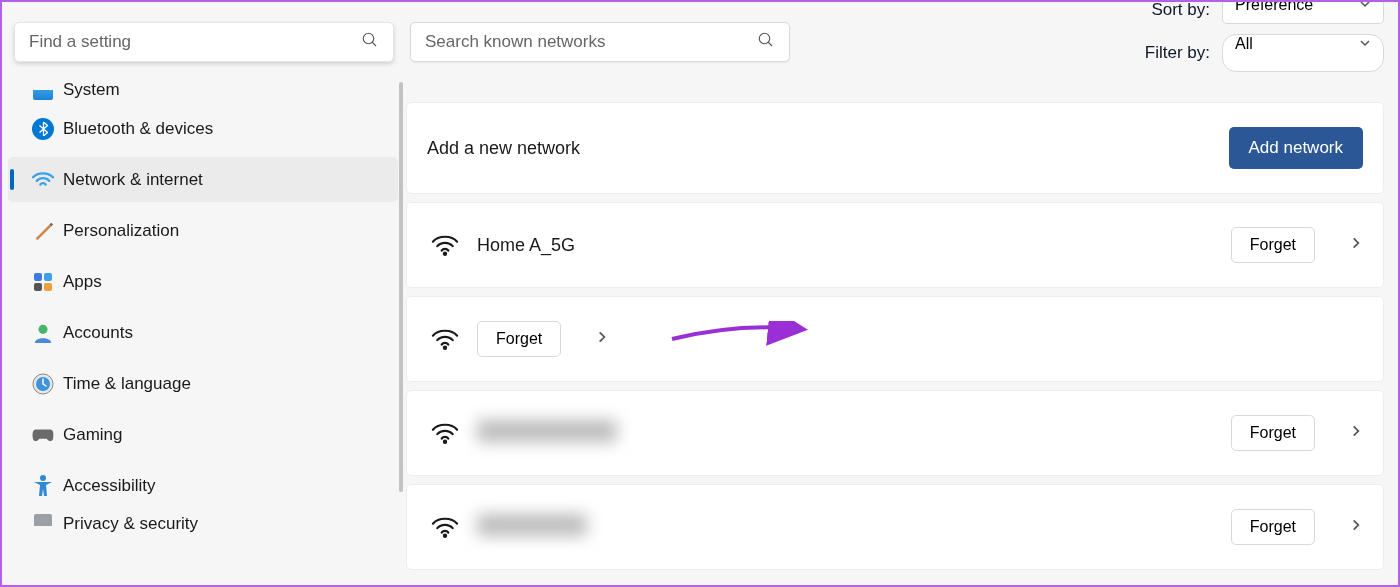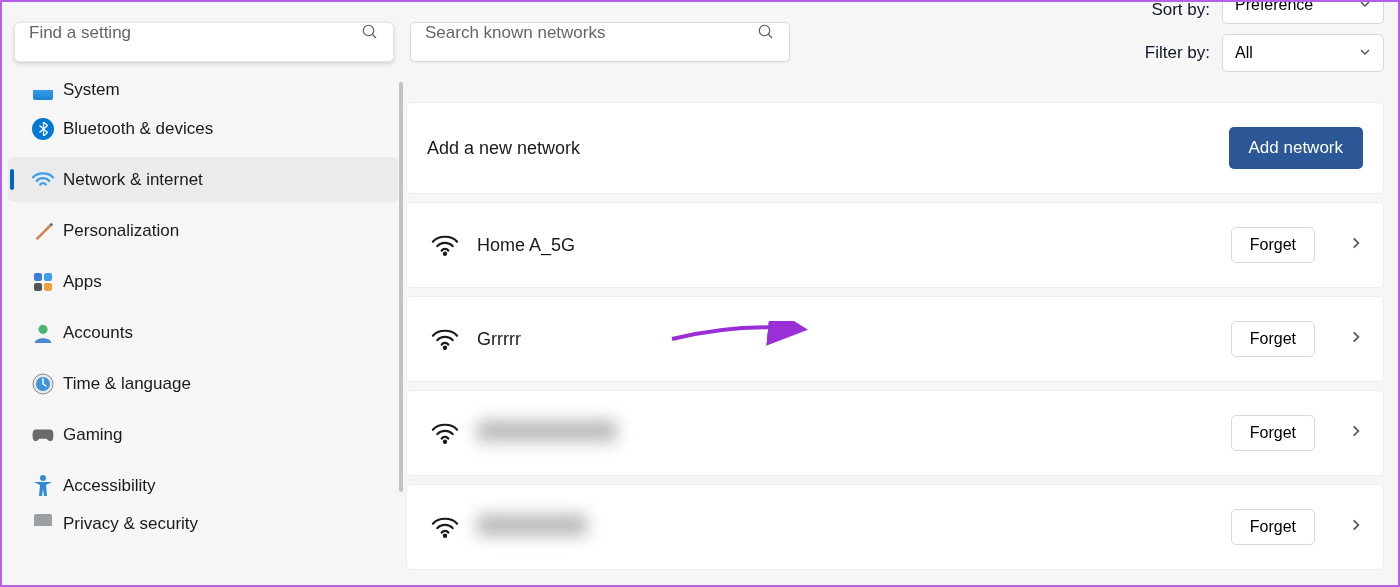--- a/index.html
+++ b/index.html
@@ -24,21 +24,21 @@
       position: relative;
     }
     .main {
       flex: 1;
       padding-right: 14px;
       position: relative;
     }
     .search-box {
       position: relative;
       display: flex;
-      align-items: flex-start;
+      align-items: center;
       background: #fff;
       border: 1px solid #d9d9d9;
       border-radius: 5px;
       height: 40px;
       padding: 0 14px;
     }
     .search-input {
       flex: 1;
       border: none;
       outline: none;
@@ -145,27 +145,26 @@
       display: flex;
       align-items: center;
       gap: 12px;
     }
     .filter-label {
       font-size: 17px;
       color: #0f172a;
     }
     .dropdown {
       display: flex;
-      align-items: center;
       justify-content: space-between;
       width: 162px;
       height: 38px;
       background: #fff;
       border: 1px solid #d9d9d9;
-      border-radius: 5px;
+      border-radius: 14px;
       padding: 0 12px;
       font-size: 16px;
       cursor: pointer;
     }
     .dropdown.cut {
       height: 28px;
       border-top: none;
       border-radius: 0 0 5px 5px;
       padding-top: 0;
       align-items: flex-start;
@@ -416,21 +415,20 @@
 
     <div class="card">
       <span class="wifi-icon">
         <svg width="28" height="22" viewBox="0 0 24 20" fill="none" stroke="#1a1a1a" stroke-width="2" stroke-linecap="round">
             <path d="M1 7 C6 1 18 1 23 7"></path>
             <path d="M5 11 C8.5 7 15.5 7 19 11"></path>
             <path d="M9 15 C10.5 13 13.5 13 15 15"></path>
             <circle cx="12" cy="18" r="1" fill="#1a1a1a"></circle>
           </svg>
       </span>
-      <span class="card-title">Grrrrr</span>
       <button class="forget-btn">Forget</button>
       <span><svg class="chevron-right" viewBox="0 0 12 12" fill="none" stroke="#555" stroke-width="1.5">
             <path d="M4 2 L8 6 L4 10"></path>
           </svg></span>
     </div>
 
     <div class="card">
       <span class="wifi-icon">
         <svg width="28" height="22" viewBox="0 0 24 20" fill="none" stroke="#1a1a1a" stroke-width="2" stroke-linecap="round">
             <path d="M1 7 C6 1 18 1 23 7"></path>

